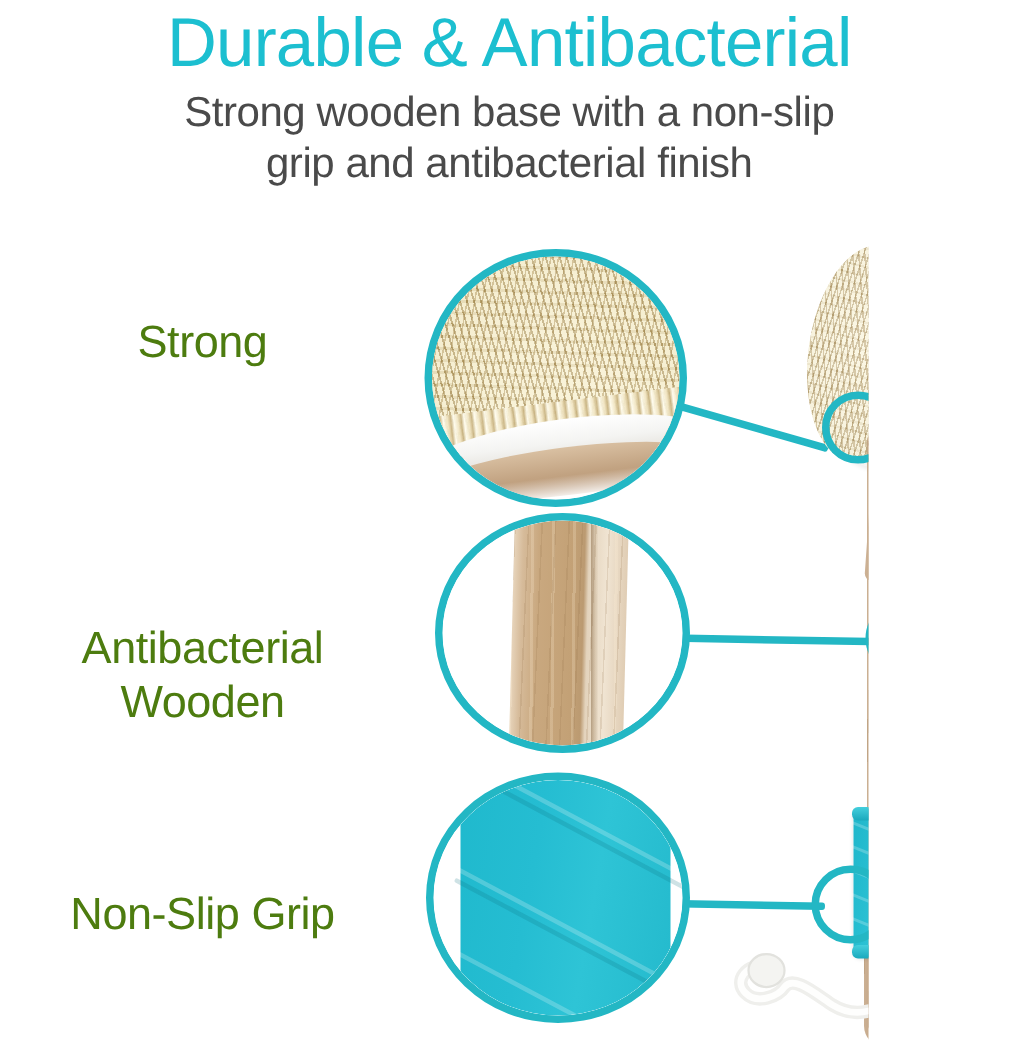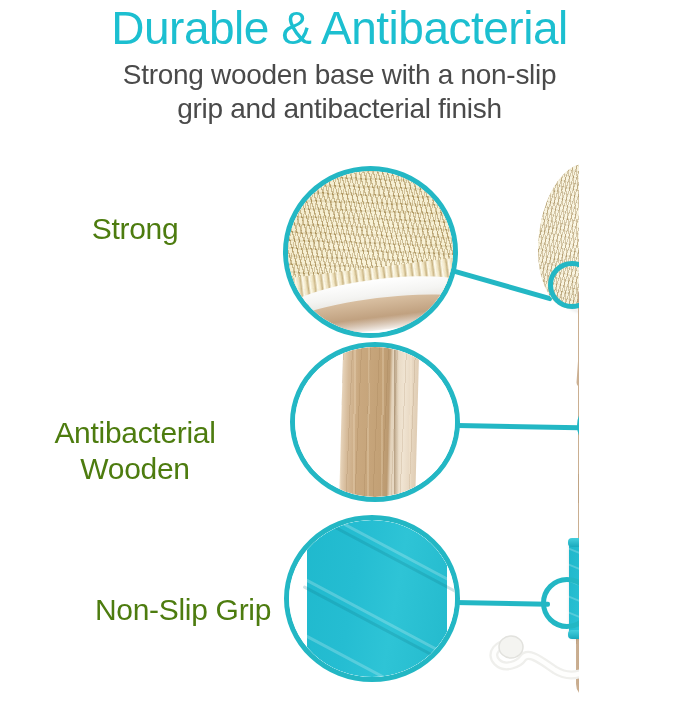--- a/index.html
+++ b/index.html
@@ -28,21 +28,21 @@
 
   
   .label{
     position:absolute;text-align:center;color:#4d7c0f;
     font-size:30px;line-height:36px;font-weight:400;letter-spacing:-0.3px;
     width:270px;left:0;
   }
   .label span{display:block;}
   #label-1{top:211px;}
   #label-2{top:400px;margin-top:15px;}
-  #label-3{top:592px;margin-left:48px;}
+  #label-3{top:592px;}
 
   
   .mag{
     position:absolute;border-radius:50%;
     border:5px solid #23B7C4;
     overflow:hidden;background:#fff;
     box-sizing:border-box;
   }
   #mag-1{left:283px;top:166px;width:175px;height:172px;}
   #mag-2{left:290px;top:342px;width:170px;height:160px;}

